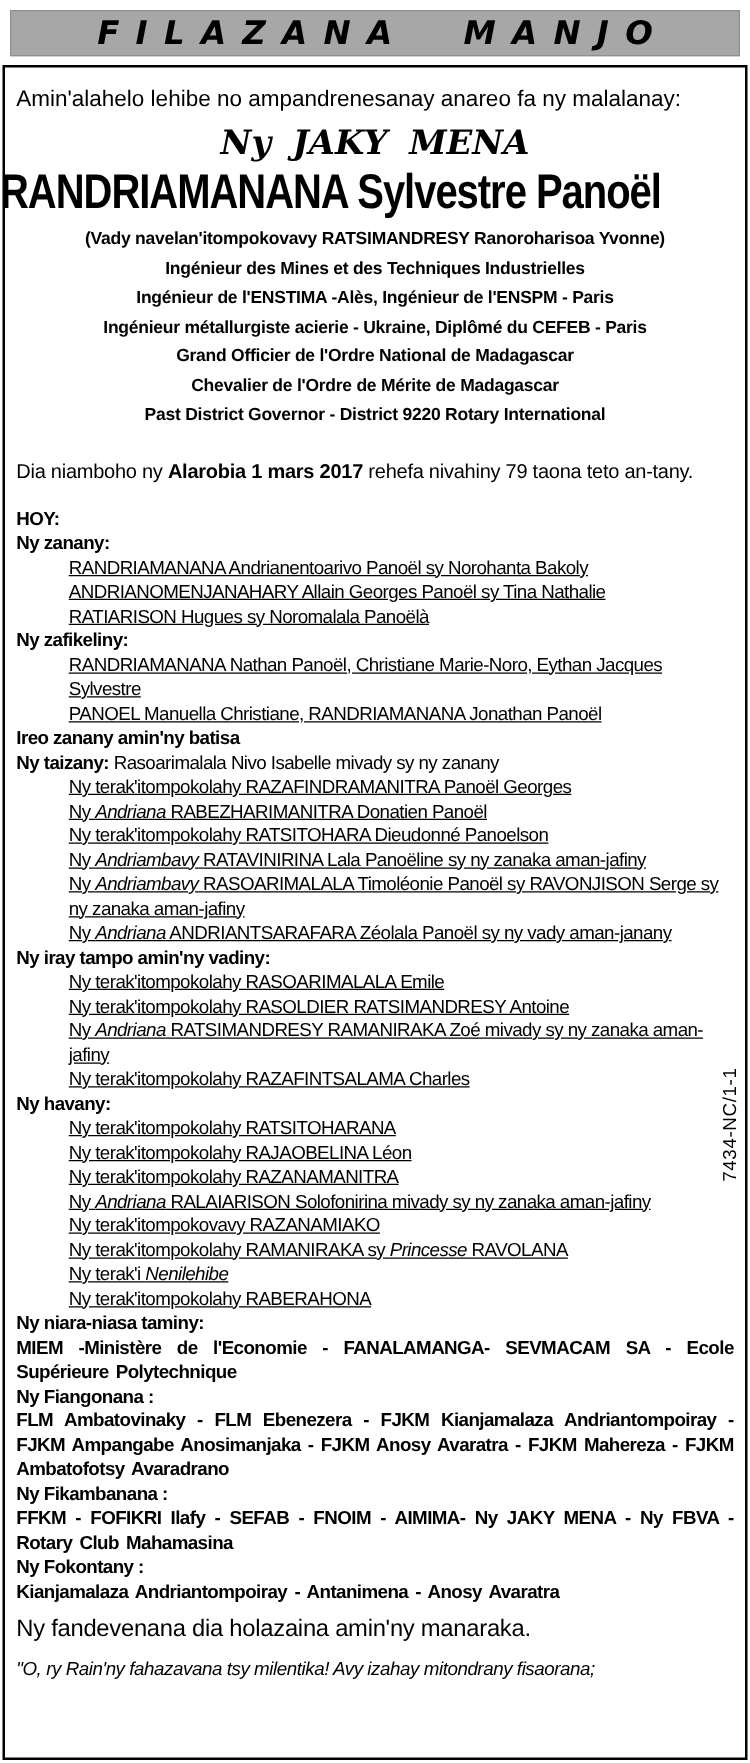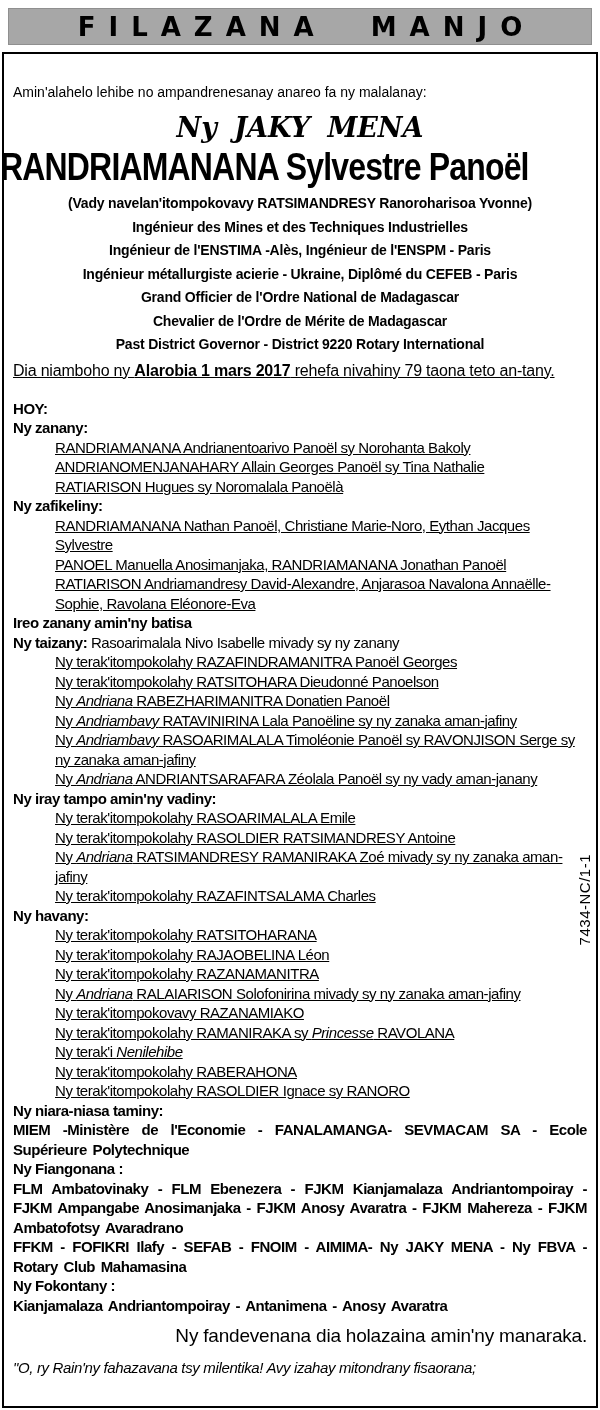--- a/index.html
+++ b/index.html
@@ -8,48 +8,48 @@
     font-family:"Liberation Sans",sans-serif;overflow:hidden;
     -webkit-font-smoothing:antialiased;
   }
   .banner{
     margin:8px 8px 0 8px;height:37px;background:#a7a7a7;
     border:1px solid #8f8f8f;box-sizing:border-box;
     display:flex;align-items:center;justify-content:center;
   }
   .banner-text{
     font-family:"DejaVu Sans",sans-serif;
-    font-weight:bold;font-size:26px;
+    font-weight:bold;font-style:italic;font-size:26px;
     letter-spacing:13px;word-spacing:22px;padding-left:13px;white-space:nowrap;
   }
   .box{
     margin:7px 2px 0 2px;border:2px solid #000;box-sizing:border-box;
     height:1356px;padding:8px 9px 10px 9px;position:relative;overflow:hidden;
   }
-  .intro{font-size:14px;line-height:20px;margin:20px 0 10px 0;}
+  .intro{font-size:18px;line-height:20px;margin:7px 0 10px 0;}
   .title1{
     text-align:center;font-family:"DejaVu Serif",serif;
     font-weight:bold;font-style:italic;font-size:27px;line-height:32px;
     word-spacing:8px;
   }
   .name-wrap{height:46px;display:flex;align-items:center;justify-content:flex-end;}
   .name{
     font-weight:bold;font-size:39px;line-height:44px;letter-spacing:-1px;
     white-space:nowrap;transform:scaleX(0.82);transform-origin:center;
   }
   .subs{font-weight:bold;font-size:14px;line-height:23.5px;text-align:center;letter-spacing:-0.2px;margin-top:2px;}
-  .death{font-size:16px;line-height:20px;margin:4px 0 18px 0;letter-spacing:-0.2px;text-decoration:underline;}
+  .death{font-size:16px;line-height:20px;margin:24px 0 18px 0;letter-spacing:-0.2px;}
   .death b{letter-spacing:-0.2px;}
   .sections{font-size:15px;line-height:19.5px;letter-spacing:-0.45px;}
   .section-line{white-space:normal;}
   .section-label{font-weight:bold;}
   .item{padding-left:42px;text-decoration:underline;}
   .para{font-weight:bold;text-align:justify;word-spacing:2px;}
   .it{font-style:italic;}
-  .funeral{text-align:right;font-size:19px;line-height:24px;margin:9px 0 10px 0;letter-spacing:-0.2px;}
+  .funeral{text-align:left;font-size:19px;line-height:24px;margin:9px 0 10px 0;letter-spacing:-0.2px;}
   .quote{font-style:italic;font-size:15px;line-height:20px;letter-spacing:-0.35px;}
   .vref{
     position:absolute;right:3px;top:800px;
     writing-mode:vertical-rl;transform:rotate(180deg);
     font-size:15px;letter-spacing:0.5px;
   }
 </style>
 </head>
 <body>
 
@@ -79,49 +79,48 @@
   <div class="death"><span>Dia niamboho ny </span><b>Alarobia 1 mars 2017</b><span> rehefa nivahiny 79 taona teto an-tany.</span></div>
 
   <div class="sections">
       <div class="section-line"><span class="section-label">HOY:</span></div>
       <div class="section-line"><span class="section-label">Ny zanany:</span></div>
       <div class="item"><span>RANDRIAMANANA Andrianentoarivo Panoël sy Norohanta Bakoly</span></div>
       <div class="item"><span>ANDRIANOMENJANAHARY Allain Georges Panoël sy Tina Nathalie</span></div>
       <div class="item"><span>RATIARISON Hugues sy Noromalala Panoëlà</span></div>
       <div class="section-line"><span class="section-label">Ny zafikeliny:</span></div>
       <div class="item"><span>RANDRIAMANANA Nathan Panoël, Christiane Marie-Noro, Eythan Jacques Sylvestre</span></div>
-      <div class="item"><span>PANOEL Manuella Anosimanjaka, RANDRIAMANANA Jonathan Panoël</span></div>
-      <div class="item"><span>RATIARISON Andriamandresy David-Alexandre, Anjarasoa Navalona Annaëlle-Sophie, Ravolana Eléonore-Eva</span></div>
+      <div class="item"><span>PANOEL Manuella Christiane, RANDRIAMANANA Jonathan Panoël</span></div>
       <div class="section-line"><span class="section-label">Ireo zanany amin'ny batisa</span></div>
       <div class="section-line"><span class="section-label">Ny taizany:</span><span> Rasoarimalala Nivo Isabelle mivady sy ny zanany</span></div>
       <div class="item"><span>Ny terak'itompokolahy RAZAFINDRAMANITRA Panoël Georges</span></div>
+      <div class="item"><span>Ny </span><span class="it">Andriana</span><span> RABEZHARIMANITRA Donatien Panoël</span></div>
       <div class="item"><span>Ny terak'itompokolahy RATSITOHARA Dieudonné Panoelson</span></div>
-      <div class="item"><span>Ny </span><span class="it">Andriana</span><span> RABEZHARIMANITRA Donatien Panoël</span></div>
       <div class="item"><span>Ny </span><span class="it">Andriambavy</span><span> RATAVINIRINA Lala Panoëline sy ny zanaka aman-jafiny</span></div>
       <div class="item"><span>Ny </span><span class="it">Andriambavy</span><span> RASOARIMALALA Timoléonie Panoël sy RAVONJISON Serge sy ny zanaka aman-jafiny</span></div>
       <div class="item"><span>Ny </span><span class="it">Andriana</span><span> ANDRIANTSARAFARA Zéolala Panoël sy ny vady aman-janany</span></div>
       <div class="section-line"><span class="section-label">Ny iray tampo amin'ny vadiny:</span></div>
       <div class="item"><span>Ny terak'itompokolahy RASOARIMALALA Emile</span></div>
       <div class="item"><span>Ny terak'itompokolahy RASOLDIER RATSIMANDRESY Antoine</span></div>
       <div class="item"><span>Ny </span><span class="it">Andriana</span><span> RATSIMANDRESY RAMANIRAKA Zoé mivady sy ny zanaka aman-jafiny</span></div>
       <div class="item"><span>Ny terak'itompokolahy RAZAFINTSALAMA Charles</span></div>
       <div class="section-line"><span class="section-label">Ny havany:</span></div>
       <div class="item"><span>Ny terak'itompokolahy RATSITOHARANA</span></div>
       <div class="item"><span>Ny terak'itompokolahy RAJAOBELINA Léon</span></div>
       <div class="item"><span>Ny terak'itompokolahy RAZANAMANITRA</span></div>
       <div class="item"><span>Ny </span><span class="it">Andriana</span><span> RALAIARISON Solofonirina mivady sy ny zanaka aman-jafiny</span></div>
       <div class="item"><span>Ny terak'itompokovavy RAZANAMIAKO</span></div>
       <div class="item"><span>Ny terak'itompokolahy RAMANIRAKA sy </span><span class="it">Princesse</span><span> RAVOLANA</span></div>
       <div class="item"><span>Ny terak'i </span><span class="it">Nenilehibe</span></div>
       <div class="item"><span>Ny terak'itompokolahy RABERAHONA</span></div>
-      <div class="item"><span>Ny terak'itompokolahy RASOLDIER Ignace sy RANORO</span></div>
       <div class="section-line"><span class="section-label">Ny niara-niasa taminy:</span></div>
       <div class="para">MIEM -Ministère de l'Economie - FANALAMANGA- SEVMACAM SA - Ecole Supérieure Polytechnique</div>
       <div class="section-line"><span class="section-label">Ny Fiangonana :</span></div>
       <div class="para">FLM Ambatovinaky -  FLM Ebenezera - FJKM Kianjamalaza Andriantompoiray - FJKM Ampangabe Anosimanjaka - FJKM Anosy Avaratra - FJKM Mahereza - FJKM Ambatofotsy Avaradrano</div>
+      <div class="section-line"><span class="section-label">Ny Fikambanana :</span></div>
       <div class="para">FFKM - FOFIKRI Ilafy - SEFAB - FNOIM - AIMIMA- Ny JAKY MENA - Ny FBVA - Rotary Club Mahamasina</div>
       <div class="section-line"><span class="section-label">Ny Fokontany :</span></div>
       <div class="para">Kianjamalaza Andriantompoiray - Antanimena - Anosy Avaratra</div>
     </div>
 
   <div class="funeral">Ny fandevenana dia holazaina amin'ny manaraka.</div>
 
   <div class="quote">
     <div>"O, ry Rain'ny fahazavana tsy milentika! Avy izahay mitondrany fisaorana;</div>
 

